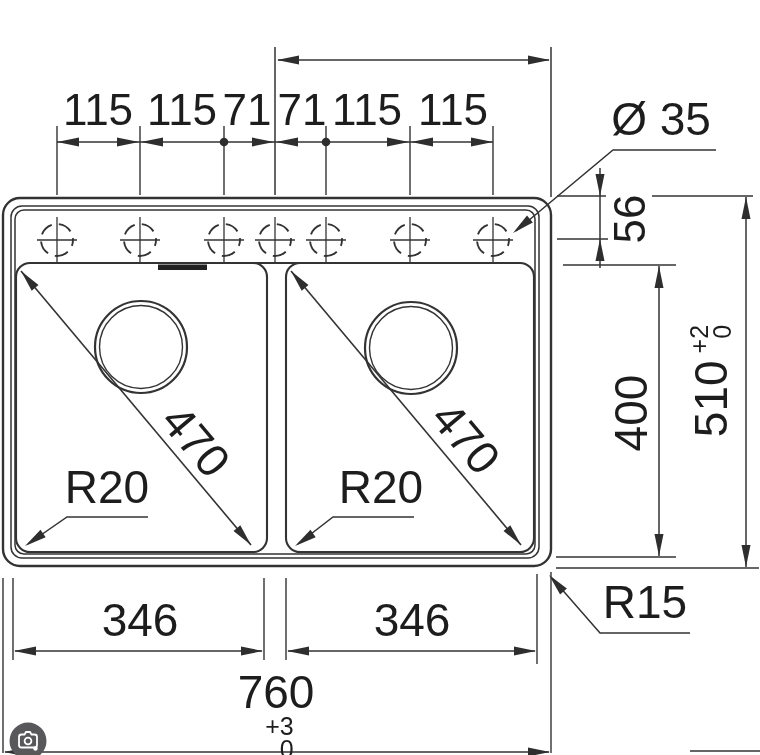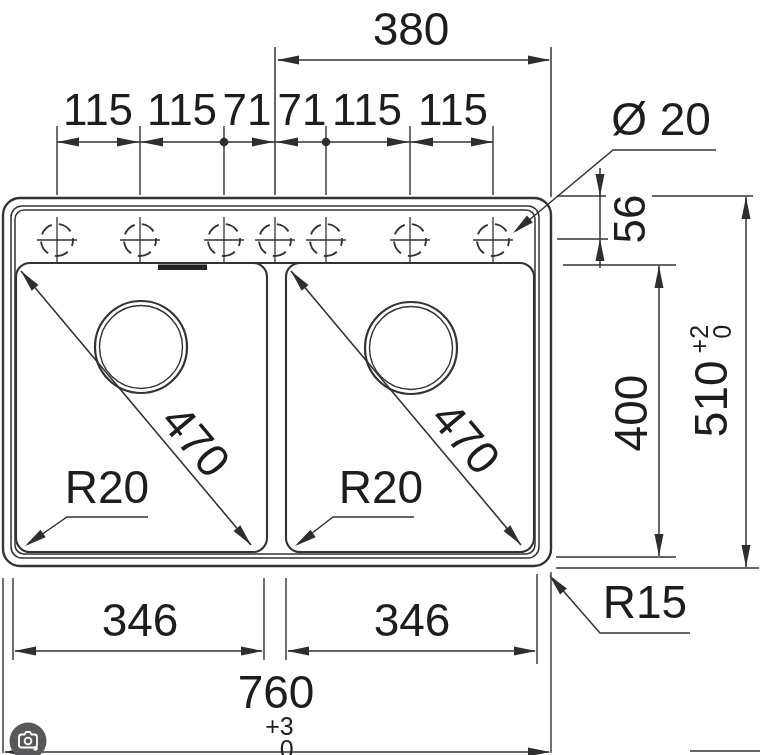--- a/index.html
+++ b/index.html
@@ -183,28 +183,27 @@
   </g>
 
   <g>
     <circle cx="28" cy="741" r="18.5" fill="#58585b"></circle>
     <path d="M21.5 734.5 h3 l1.5 -2.5 h4 l1.5 2.5 h3 a2.5 2.5 0 0 1 2.5 2.5 v8 a2.5 2.5 0 0 1 -2.5 2.5 h-13 a2.5 2.5 0 0 1 -2.5 -2.5 v-8 a2.5 2.5 0 0 1 2.5 -2.5 z" fill="none" stroke="#fff" stroke-width="1.8"></path>
     <circle cx="28" cy="741" r="3.4" fill="none" stroke="#fff" stroke-width="1.8"></circle>
     <circle cx="35.5" cy="748.5" r="2.2" fill="#fff"></circle>
   </g>
 </svg>
 
-  <div class="lbl" style="left:411px;top:29px;">380</div>
   <div class="lbl sm" style="left:98px;top:110px;">115</div>
   <div class="lbl sm" style="left:182px;top:110px;">115</div>
   <div class="lbl sm" style="left:247px;top:110px;">71</div>
   <div class="lbl sm" style="left:302px;top:110px;">71</div>
   <div class="lbl sm" style="left:367px;top:110px;">115</div>
   <div class="lbl sm" style="left:453px;top:110px;">115</div>
-  <div class="lbl" style="left:661px;top:119px;">Ø 20</div>
+  <div class="lbl" style="left:661px;top:119px;">Ø 35</div>
   <div class="lbl sm rotccw" style="left:630px;top:219px;">56</div>
   <div class="lbl rotccw" style="left:631px;top:413px;">400</div>
   <div class="lbl rotccw" style="left:711px;top:381px;">
     <span>510</span>
     <span class="tol">
       <span>+2</span>
       <span>0</span>
     </span>
   </div>
   <div class="lbl rot50" style="left:196px;top:441px;">470</div>

